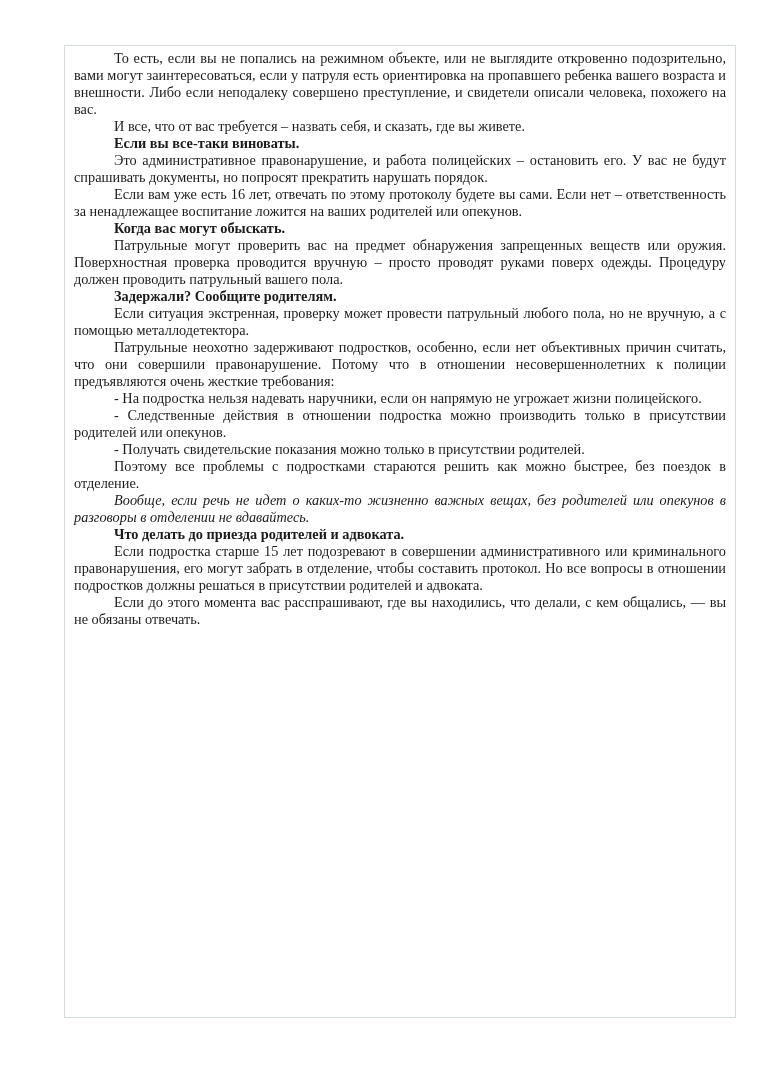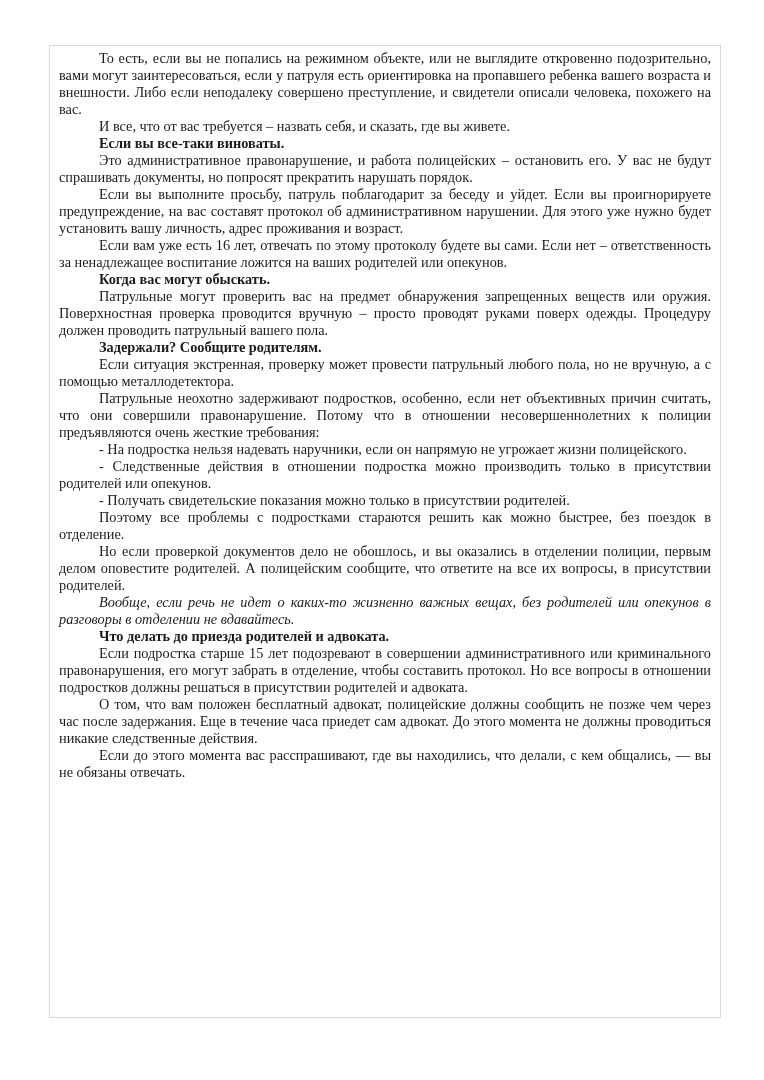--- a/index.html
+++ b/index.html
@@ -12,21 +12,21 @@
     overflow: hidden;
   }
   .viewport {
     position: relative;
     width: 764px;
     height: 1080px;
     background: #ffffff;
   }
   .page {
     position: absolute;
-    left: 49px;
+    left: 64px;
     top: 45px;
     width: 672px;
     height: 973px;
     background: #ffffff;
     border: 1px solid #d5dcdc;
     padding: 4px 9px 6px 9px;
     overflow: hidden;
   }
   .block {
     margin: 0;
@@ -43,31 +43,28 @@
 </style>
 </head>
 <body>
 
 <div class="viewport">
   <div class="page">
       <p class="block paragraph">То есть, если вы не попались на режимном объекте, или не выглядите откровенно подозрительно, вами могут заинтересоваться, если у патруля есть ориентировка на пропавшего ребенка вашего возраста и внешности. Либо если неподалеку совершено преступление, и свидетели описали человека, похожего на вас.</p>
       <p class="block paragraph">И все, что от вас требуется – назвать себя, и сказать, где вы живете.</p>
       <p class="block heading">Если вы все-таки виноваты.</p>
       <p class="block paragraph">Это административное правонарушение, и работа полицейских – остановить его. У вас не будут спрашивать документы, но попросят прекратить нарушать порядок.</p>
-      <p class="block paragraph">Если вы выполните просьбу, патруль поблагодарит за беседу и уйдет. Если вы проигнорируете предупреждение, на вас составят протокол об административном нарушении. Для этого уже нужно будет установить вашу личность, адрес проживания и возраст.</p>
       <p class="block paragraph">Если вам уже есть 16 лет, отвечать по этому протоколу будете вы сами. Если нет – ответственность за ненадлежащее воспитание ложится на ваших родителей или опекунов.</p>
       <p class="block heading">Когда вас могут обыскать.</p>
       <p class="block paragraph">Патрульные могут проверить вас на предмет обнаружения запрещенных веществ или оружия. Поверхностная проверка проводится вручную – просто проводят руками поверх одежды. Процедуру должен проводить патрульный вашего пола.</p>
       <p class="block heading">Задержали? Сообщите родителям.</p>
       <p class="block paragraph">Если ситуация экстренная, проверку может провести патрульный любого пола, но не вручную, а с помощью металлодетектора.</p>
       <p class="block paragraph">Патрульные неохотно задерживают подростков, особенно, если нет объективных причин считать, что они совершили правонарушение. Потому что в отношении несовершеннолетних к полиции предъявляются очень жесткие требования:</p>
       <p class="block list-item">- На подростка нельзя надевать наручники, если он напрямую не угрожает жизни полицейского.</p>
       <p class="block list-item">- Следственные действия в отношении подростка можно производить только в присутствии родителей или опекунов.</p>
       <p class="block list-item">- Получать свидетельские показания можно только в присутствии родителей.</p>
       <p class="block paragraph">Поэтому все проблемы с подростками стараются решить как можно быстрее, без поездок в отделение.</p>
-      <p class="block paragraph">Но если проверкой документов дело не обошлось, и вы оказались в отделении полиции, первым делом оповестите родителей. А полицейским сообщите, что ответите на все их вопросы, в присутствии родителей.</p>
       <p class="block italic">Вообще, если речь не идет о каких-то жизненно важных вещах, без родителей или опекунов в разговоры в отделении не вдавайтесь.</p>
       <p class="block heading">Что делать до приезда родителей и адвоката.</p>
       <p class="block paragraph">Если подростка старше 15 лет подозревают в совершении административного или криминального правонарушения, его могут забрать в отделение, чтобы составить протокол. Но все вопросы в отношении подростков должны решаться в присутствии родителей и адвоката.</p>
-      <p class="block paragraph">О том, что вам положен бесплатный адвокат, полицейские должны сообщить не позже чем через час после задержания. Еще в течение часа приедет сам адвокат. До этого момента не должны проводиться никакие следственные действия.</p>
       <p class="block paragraph">Если до этого момента вас расспрашивают, где вы находились, что делали, с кем общались, — вы не обязаны отвечать.</p>
     </div>
 </div>
 
 </body></html>

